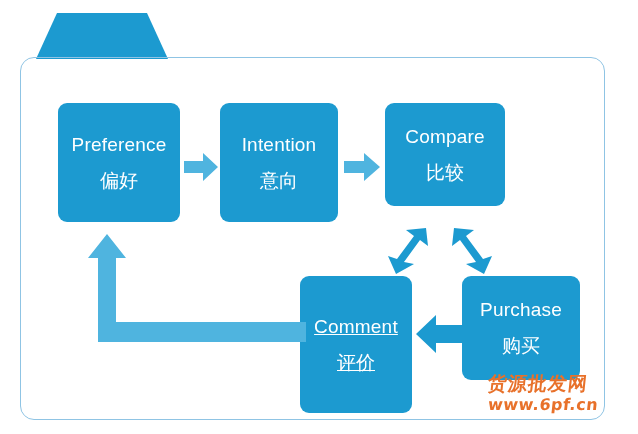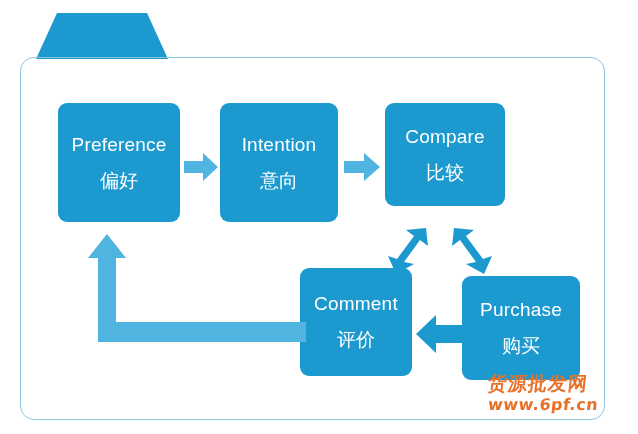--- a/index.html
+++ b/index.html
@@ -63,21 +63,21 @@
     font-size: 19px;
     line-height: 1.25;
     margin-top: 12px;
     font-weight: 400;
     white-space: nowrap;
   }
 
   #node-preference { left: 58px;  top: 103px; width: 122px; height: 119px; }
   #node-intention  { left: 220px; top: 103px; width: 118px; height: 119px; }
   #node-compare    { left: 385px; top: 103px; width: 120px; height: 103px; }
-  #node-comment    { left: 300px; top: 268px; width: 112px; height: 108px; }
+  #node-comment    { left: 300px; top: 276px; width: 112px; height: 137px; text-decoration: underline; }
   #node-purchase   { left: 462px; top: 276px; width: 118px; height: 104px; }
 
   
   .arrow-svg {
     position: absolute;
     overflow: visible;
   }
   #arrow-pref-int  { left: 184px; top: 150px; width: 34px; height: 34px; }
   #arrow-int-cmp   { left: 344px; top: 150px; width: 36px; height: 34px; }
   #arrow-bent-left { left: 382px; top: 226px; width: 46px; height: 48px; }

